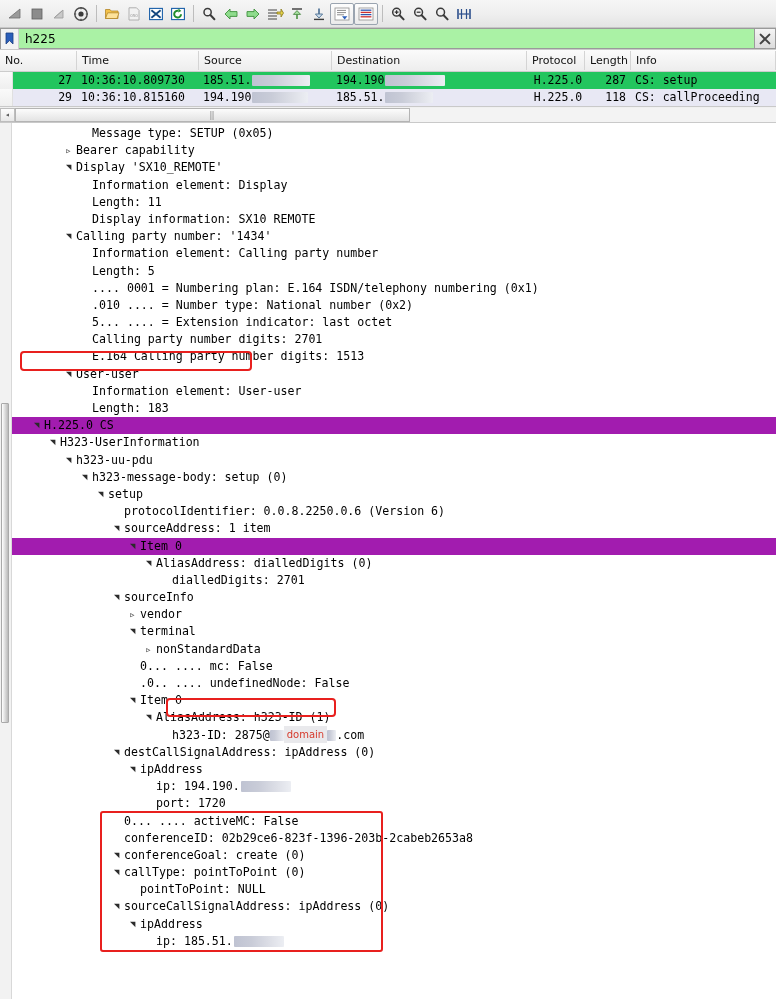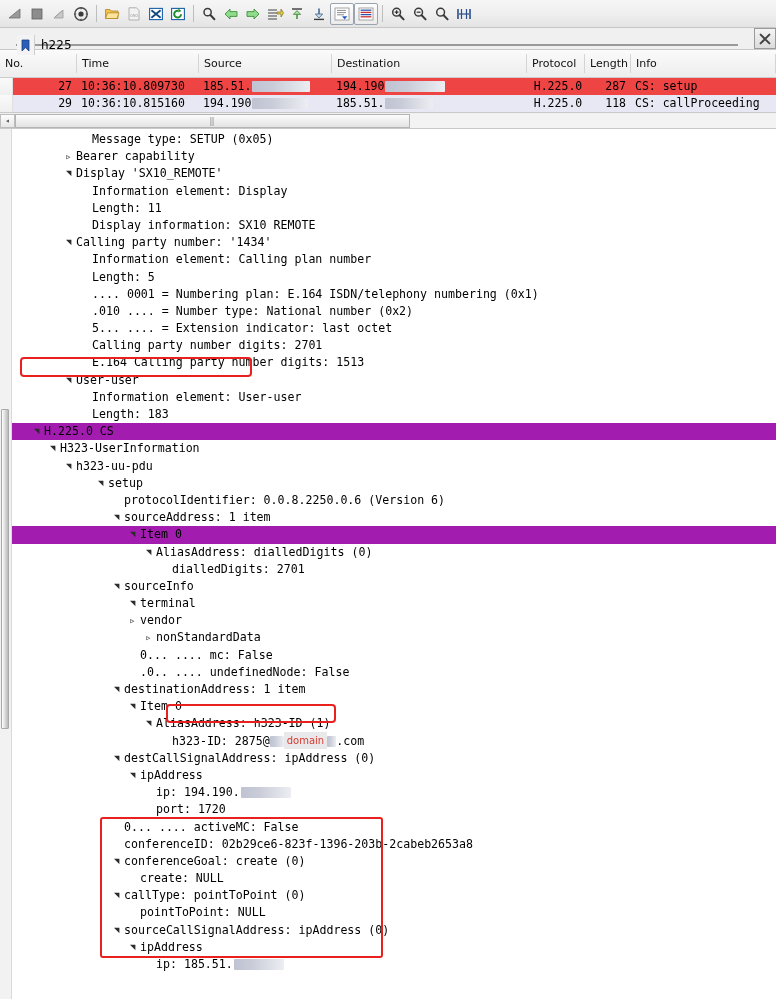--- a/index.html
+++ b/index.html
@@ -60,21 +60,21 @@
     box-sizing: border-box;
   }
   .filter-input-wrap {
     flex: 1;
     display: flex;
     align-items: center;
     background: #aaf2a5;
     border: 1px solid #9a9a9a;
     border-right: none;
     box-sizing: border-box;
-    margin: 16px;
+    margin: 0;
   }
   .bookmark-ico {
     width: 17px; height: 20px;
     flex: none;
     display:flex; align-items:center; justify-content:center;
     background: #f3f3f3;
     border-right: 1px solid #cfcfcf;
   }
   .filter-text {
     font-family: "DejaVu Sans", sans-serif;
@@ -92,21 +92,21 @@
     display:flex; align-items:center; justify-content:center;
   }
 
   
   .packet-list {
     background: #fff;
     border-bottom: 1px solid #c9c9c9;
   }
   .pl-head {
     display: flex;
-    height: 28px;
+    height: 22px;
     background: linear-gradient(to bottom,#fbfbfb,#ededed);
     border-bottom: 1px solid #cccccc;
     font-family: "DejaVu Sans", sans-serif;
     font-size: 11px;
     color: #111;
     align-items: center;
     box-sizing: border-box;
   }
   .pl-head .cell {
     border-right: 1px solid #d4d4d4;
@@ -128,21 +128,21 @@
   }
   .pl-row .cell {
     height: 17px;
     line-height: 17px;
     box-sizing: border-box;
     overflow: hidden;
     white-space: nowrap;
     position: relative;
   }
   .pl-row.alt { background: #e8e8f4; }
-  .pl-row.norm { background: #ef4444; }
+  .pl-row.norm { background: #22c55e; }
   .c-gutter { width: 13px; flex: none; border-right:1px solid #e0e0e0;
               background: linear-gradient(to bottom,#fafafa,#efefef); }
   .c-no    { width: 64px;  flex:none; text-align: right; padding-right: 5px; }
   .c-time  { width: 122px; flex:none; padding-left: 4px; }
   .c-src   { width: 133px; flex:none; padding-left: 4px; }
   .c-dst   { width: 195px; flex:none; padding-left: 4px; }
   .c-proto { width: 58px;  flex:none; padding-left: 4px; text-align: center; }
   .c-len   { width: 46px;  flex:none; text-align: right; padding-right: 5px; }
   .c-info  { flex: 1;      padding-left: 4px; }
 
@@ -470,57 +470,56 @@
     <div class="vs-thumb" style="top:280px;height:320px;"></div>
   </div>
   <div class="tree" id="tree">
       <div class="trow"><span class="tw" style="width: 70px;"></span><span class="arrow none"></span><span>Message type: SETUP (0x05)</span></div>
       <div class="trow"><span class="tw" style="width: 54px;"></span><span class="arrow closed"></span><span>Bearer capability</span></div>
       <div class="trow"><span class="tw" style="width: 54px;"></span><span class="arrow open"></span><span>Display  'SX10_REMOTE'</span></div>
       <div class="trow"><span class="tw" style="width: 70px;"></span><span class="arrow none"></span><span>Information element: Display</span></div>
       <div class="trow"><span class="tw" style="width: 70px;"></span><span class="arrow none"></span><span>Length: 11</span></div>
       <div class="trow"><span class="tw" style="width: 70px;"></span><span class="arrow none"></span><span>Display information: SX10 REMOTE</span></div>
       <div class="trow"><span class="tw" style="width: 54px;"></span><span class="arrow open"></span><span>Calling party number: '1434'</span></div>
-      <div class="trow"><span class="tw" style="width: 70px;"></span><span class="arrow none"></span><span>Information element: Calling plan number</span></div>
+      <div class="trow"><span class="tw" style="width: 70px;"></span><span class="arrow none"></span><span>Information element: Calling party number</span></div>
       <div class="trow"><span class="tw" style="width: 70px;"></span><span class="arrow none"></span><span>Length: 5</span></div>
       <div class="trow"><span class="tw" style="width: 70px;"></span><span class="arrow none"></span><span>.... 0001 = Numbering plan: E.164 ISDN/telephony numbering (0x1)</span></div>
       <div class="trow"><span class="tw" style="width: 70px;"></span><span class="arrow none"></span><span>.010 .... = Number type: National number (0x2)</span></div>
       <div class="trow"><span class="tw" style="width: 70px;"></span><span class="arrow none"></span><span>5... .... = Extension indicator: last octet</span></div>
       <div class="trow"><span class="tw" style="width: 70px;"></span><span class="arrow none"></span><span>Calling party number digits: 2701</span></div>
       <div class="trow"><span class="tw" style="width: 70px;"></span><span class="arrow none"></span><span>E.164 Calling party number digits: 1513</span></div>
       <div class="trow"><span class="tw" style="width: 54px;"></span><span class="arrow open"></span><span>User-user</span></div>
       <div class="trow"><span class="tw" style="width: 70px;"></span><span class="arrow none"></span><span>Information element: User-user</span></div>
       <div class="trow"><span class="tw" style="width: 70px;"></span><span class="arrow none"></span><span>Length: 183</span></div>
       <div class="trow shade"><span class="tw" style="width: 22px;"></span><span class="arrow open"></span><span>H.225.0 CS</span></div>
       <div class="trow"><span class="tw" style="width: 38px;"></span><span class="arrow open"></span><span>H323-UserInformation</span></div>
       <div class="trow"><span class="tw" style="width: 54px;"></span><span class="arrow open"></span><span>h323-uu-pdu</span></div>
+      <div class="trow"><span class="tw" style="width: 70px;"></span><span class="arrow open"></span><span>h323-message-body: setup (0)</span></div>
       <div class="trow"><span class="tw" style="width: 86px;"></span><span class="arrow open"></span><span>setup</span></div>
       <div class="trow"><span class="tw" style="width: 102px;"></span><span class="arrow none"></span><span>protocolIdentifier: 0.0.8.2250.0.6 (Version 6)</span></div>
       <div class="trow"><span class="tw" style="width: 102px;"></span><span class="arrow open"></span><span>sourceAddress: 1 item</span></div>
       <div class="trow shade"><span class="tw" style="width: 118px;"></span><span class="arrow open"></span><span>Item 0</span></div>
       <div class="trow"><span class="tw" style="width: 134px;"></span><span class="arrow open"></span><span>AliasAddress: dialledDigits (0)</span></div>
       <div class="trow"><span class="tw" style="width: 150px;"></span><span class="arrow none"></span><span>dialledDigits: 2701</span></div>
       <div class="trow"><span class="tw" style="width: 102px;"></span><span class="arrow open"></span><span>sourceInfo</span></div>
+      <div class="trow"><span class="tw" style="width: 118px;"></span><span class="arrow closed"></span><span>vendor</span></div>
       <div class="trow"><span class="tw" style="width: 118px;"></span><span class="arrow open"></span><span>terminal</span></div>
-      <div class="trow"><span class="tw" style="width: 118px;"></span><span class="arrow closed"></span><span>vendor</span></div>
       <div class="trow"><span class="tw" style="width: 134px;"></span><span class="arrow closed"></span><span>nonStandardData</span></div>
       <div class="trow"><span class="tw" style="width: 118px;"></span><span class="arrow none"></span><span>0... .... mc: False</span></div>
       <div class="trow"><span class="tw" style="width: 118px;"></span><span class="arrow none"></span><span>.0.. .... undefinedNode: False</span></div>
-      <div class="trow"><span class="tw" style="width: 102px;"></span><span class="arrow open"></span><span>destinationAddress: 1 item</span></div>
       <div class="trow"><span class="tw" style="width: 118px;"></span><span class="arrow open"></span><span>Item 0</span></div>
       <div class="trow"><span class="tw" style="width: 134px;"></span><span class="arrow open"></span><span>AliasAddress: h323-ID (1)</span></div>
       <div class="trow"><span class="tw" style="width: 150px;"></span><span class="arrow none"></span><span>h323-ID: 2875@</span><span class="blur" style="width: 14px;"></span><span class="domain-tag">domain</span><span class="blur" style="width: 9px;"></span><span>.com</span></div>
       <div class="trow"><span class="tw" style="width: 102px;"></span><span class="arrow open"></span><span>destCallSignalAddress: ipAddress (0)</span></div>
       <div class="trow"><span class="tw" style="width: 118px;"></span><span class="arrow open"></span><span>ipAddress</span></div>
       <div class="trow"><span class="tw" style="width: 134px;"></span><span class="arrow none"></span><span>ip: 194.190.</span><span class="blur" style="width: 50px; margin-left: 1px;"></span></div>
       <div class="trow"><span class="tw" style="width: 134px;"></span><span class="arrow none"></span><span>port: 1720</span></div>
       <div class="trow"><span class="tw" style="width: 102px;"></span><span class="arrow none"></span><span>0... .... activeMC: False</span></div>
       <div class="trow"><span class="tw" style="width: 102px;"></span><span class="arrow none"></span><span>conferenceID: 02b29ce6-823f-1396-203b-2cabeb2653a8</span></div>
       <div class="trow"><span class="tw" style="width: 102px;"></span><span class="arrow open"></span><span>conferenceGoal: create (0)</span></div>
-      <div class="trow"><span class="tw" style="width: 118px;"></span><span class="arrow none"></span><span>create: NULL</span></div>
       <div class="trow"><span class="tw" style="width: 102px;"></span><span class="arrow open"></span><span>callType: pointToPoint (0)</span></div>
       <div class="trow"><span class="tw" style="width: 118px;"></span><span class="arrow none"></span><span>pointToPoint: NULL</span></div>
       <div class="trow"><span class="tw" style="width: 102px;"></span><span class="arrow open"></span><span>sourceCallSignalAddress: ipAddress (0)</span></div>
       <div class="trow"><span class="tw" style="width: 118px;"></span><span class="arrow open"></span><span>ipAddress</span></div>
       <div class="trow"><span class="tw" style="width: 134px;"></span><span class="arrow none"></span><span>ip: 185.51.</span><span class="blur" style="width: 50px; margin-left: 1px;"></span></div>
     </div>
 
   <div class="redbox" style="left:20px;top:228px;width:232px;height:20px;"></div>
   <div class="redbox" style="left:166px;top:575px;width:170px;height:19px;"></div>
   <div class="redbox sharp" style="left:100px;top:688px;width:283px;height:141px;"></div>

